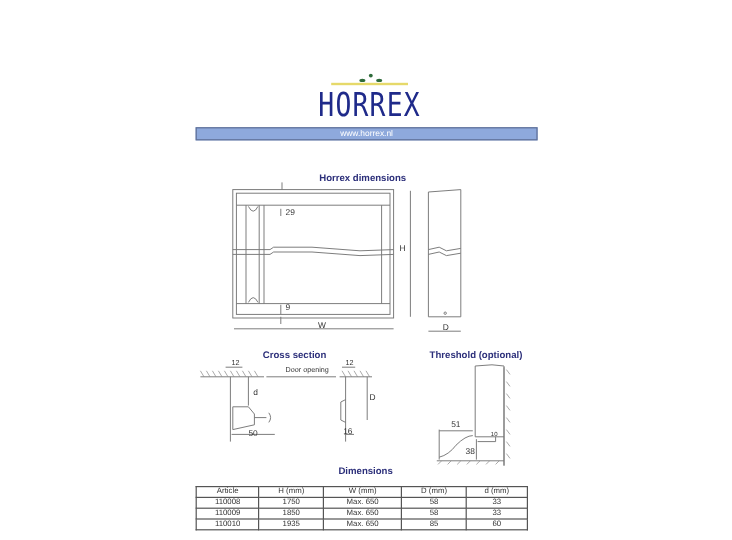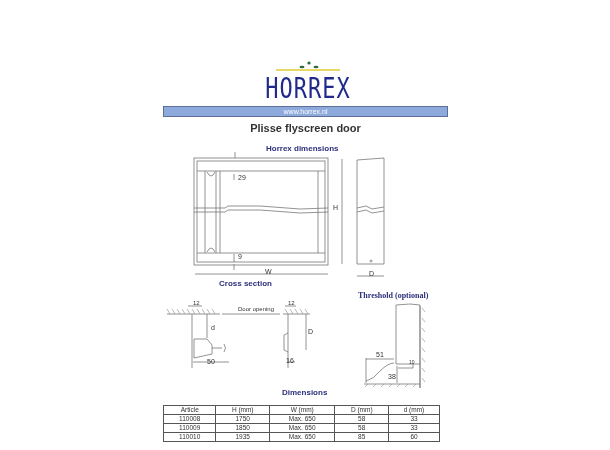--- a/index.html
+++ b/index.html
@@ -28,21 +28,20 @@
       <circle cx="13" cy="2" r="1.6" fill="#2e6b3a"></circle>
       <ellipse cx="6" cy="6" rx="2.5" ry="1.3" fill="#2e6b3a"></ellipse>
       <ellipse cx="20" cy="6" rx="2.5" ry="1.3" fill="#2e6b3a"></ellipse>
     </svg>
     <div class="logo-bar"></div>
     <div class="logo-text">HORREX</div>
   </div>
 
   <div class="banner">www.horrex.nl</div>
 
-  <div class="title">Plisse flyscreen door</div>
 
   <div class="sec-title" style="left:266px; top:106px;">Horrex dimensions</div>
 
   <svg width="610" height="450">
     <g fill="none" stroke="#777" stroke-width="0.8">
 
       <g>
         <rect x="194" y="120" width="134" height="107"></rect>
         <rect x="197" y="123" width="128" height="101"></rect>
         <line x1="197" y1="133" x2="325" y2="133"></line>
@@ -140,30 +139,30 @@
       </g>
     </g>
   </svg>
 
   <div class="dim-label" style="left:238px; top:136px;">29</div>
   <div class="dim-label" style="left:238px; top:215px;">9</div>
   <div class="dim-label" style="left:265px; top:230px;">W</div>
   <div class="dim-label" style="left:333px; top:166px;">H</div>
   <div class="dim-label" style="left:369px; top:232px;">D</div>
 
-  <div class="sec-title" style="left:219px; top:241px;">Cross section</div>
+  <div class="sec-title" style="left:219px; top:253px;">Cross section</div>
   <div class="dim-label" style="left:193px; top:262px; font-size:6px;">12</div>
   <div class="dim-label" style="left:288px; top:262px; font-size:6px;">12</div>
   <div class="dim-label" style="left:238px; top:268px; font-size:6px; background:#fff;">Door opening</div>
   <div class="dim-label" style="left:211px; top:286px;">d</div>
   <div class="dim-label" style="left:308px; top:290px;">D</div>
   <div class="dim-label" style="left:207px; top:320px;">50</div>
   <div class="dim-label" style="left:286px; top:319px;">16</div>
 
-  <div class="sec-title" style="left:358px; top:253px;font-family:Liberation Serif, serif;">Threshold (optional)</div>
+  <div class="sec-title" style="left:358px; top:253px;">Threshold (optional)</div>
   <div class="dim-label" style="left:376px; top:313px;">51</div>
   <div class="dim-label" style="left:388px; top:335px;">38</div>
   <div class="dim-label" style="left:409px; top:321px; font-size:5px;">10</div>
 
   <div class="sec-title" style="left:282px; top:350px;text-align:center;">Dimensions</div>
   <table class="dims">
     <tbody>
         <tr>
       <td>Article</td>
       <td>H (mm)</td>

